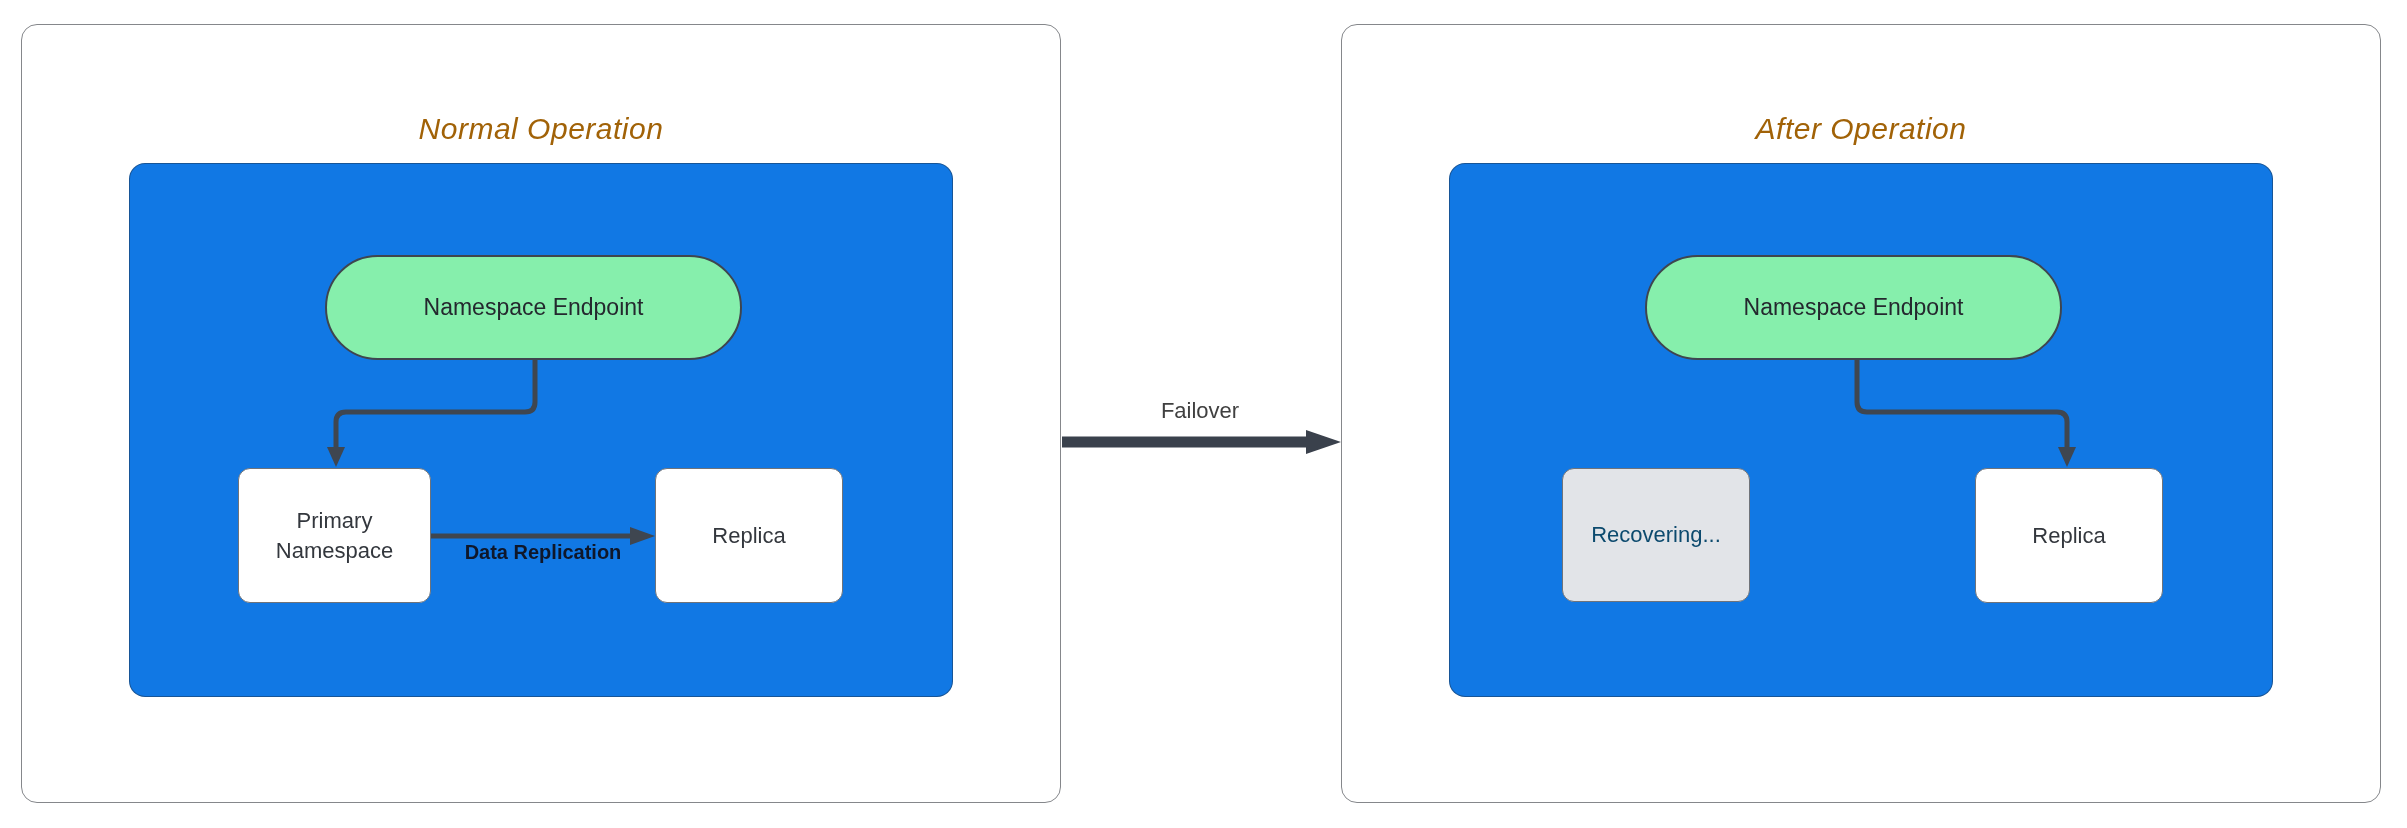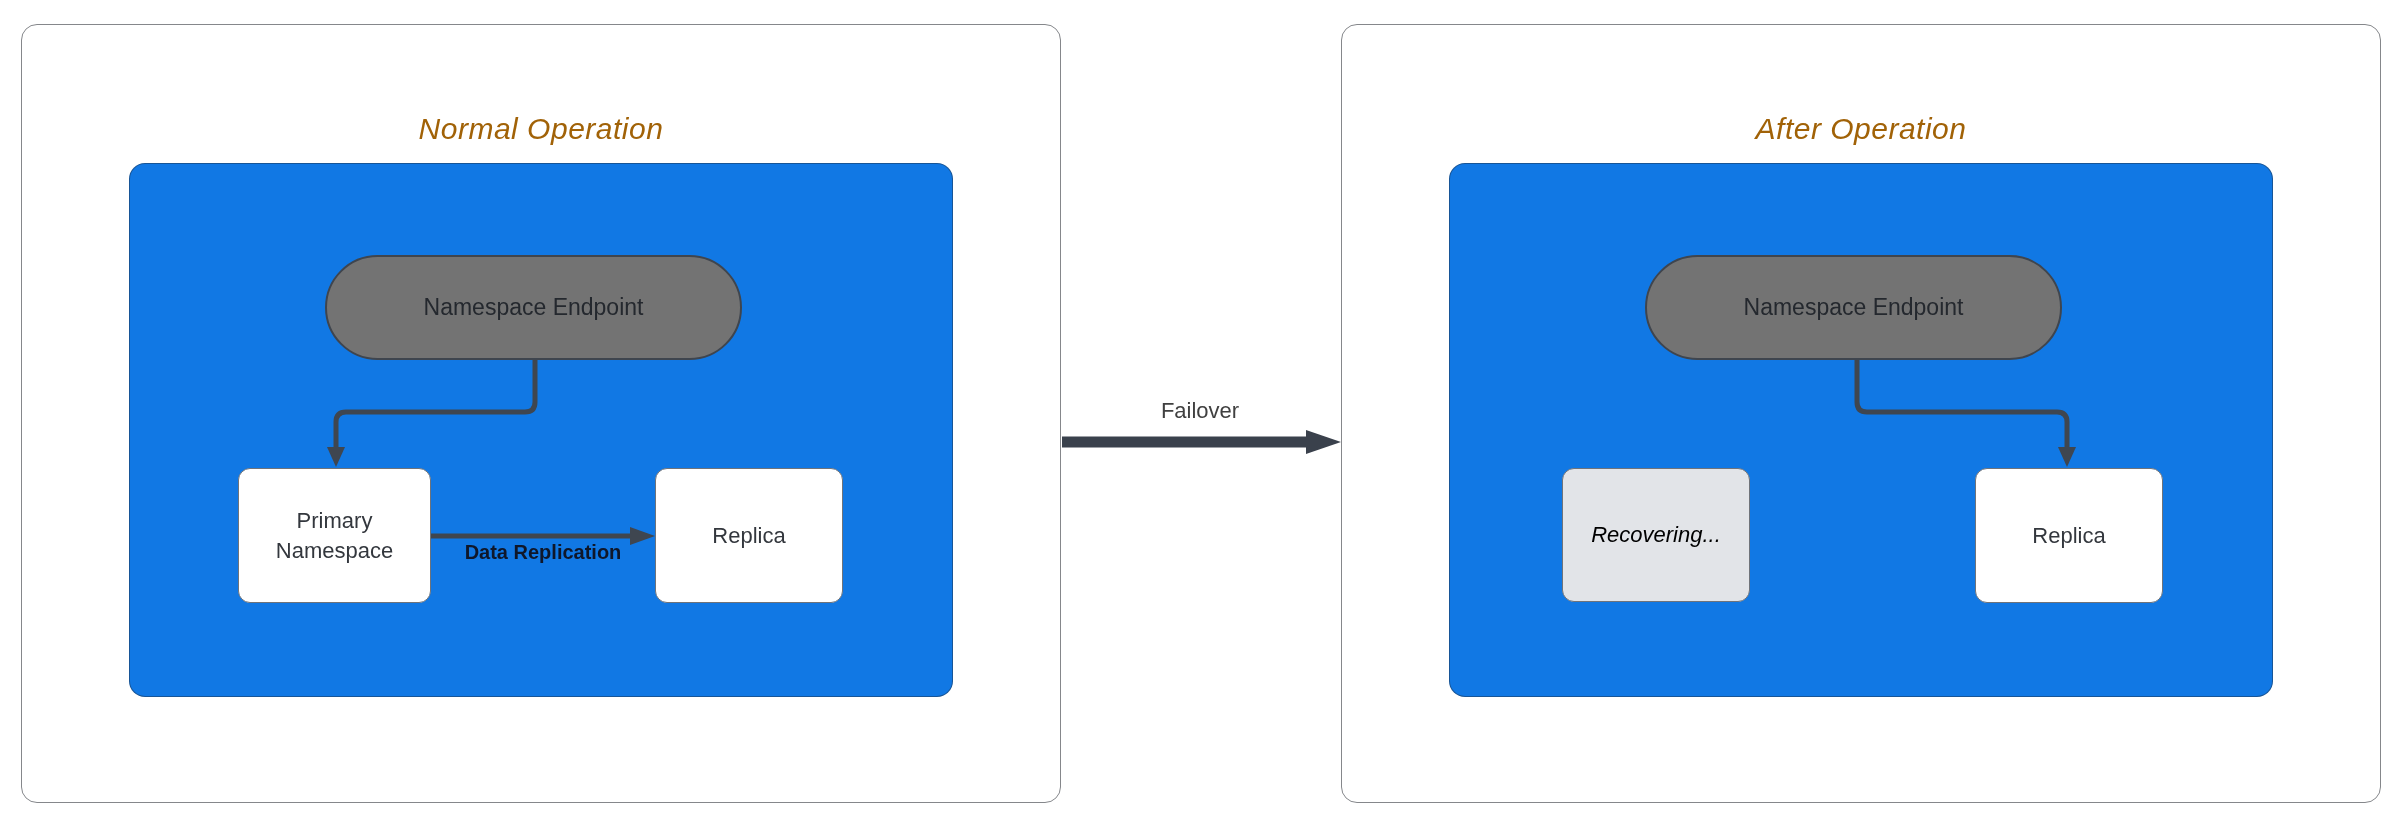--- a/index.html
+++ b/index.html
@@ -39,41 +39,41 @@
     position:absolute;left:0;top:0;width:2407px;height:828px;
     z-index:2;pointer-events:none;
   }
   .node{
     position:absolute;display:flex;align-items:center;justify-content:center;
     box-sizing:border-box;text-align:center;z-index:3;
     color:#33373d;
   }
   .pill{
     width:417px;height:105px;top:255px;
-    background:#737373;
+    background:#86efac;
     border:2.5px solid #3f454e;
     border-radius:52.5px;
     font-size:23px;color:#24282e;
   }
   .pill.left{left:325px;}
   .pill.right{left:1645px;}
   .box{
     top:468px;height:135px;
     background:#ffffff;
     border:1.5px solid #6f737a;
     border-radius:12px;
     font-size:22px;line-height:1.35;
     padding:0 18px;
   }
   .box.primary{left:238px;width:193px;}
   .box.replica-l{left:655px;width:188px;}
   .box.recovering{
     left:1562px;width:188px;height:134px;
     background:#e2e4e8;
-    color:#000000;font-style:italic;
+    color:#0c4a6e;
   }
   .box.replica-r{left:1975px;width:188px;}
   .edge-label{
     position:absolute;z-index:4;
     display:flex;align-items:center;justify-content:center;
   }
   .edge-label.replication{
     left:431px;top:520px;width:224px;height:32px;
     font-size:20px;font-weight:700;color:#0f172a;margin-top:16px;
   }

